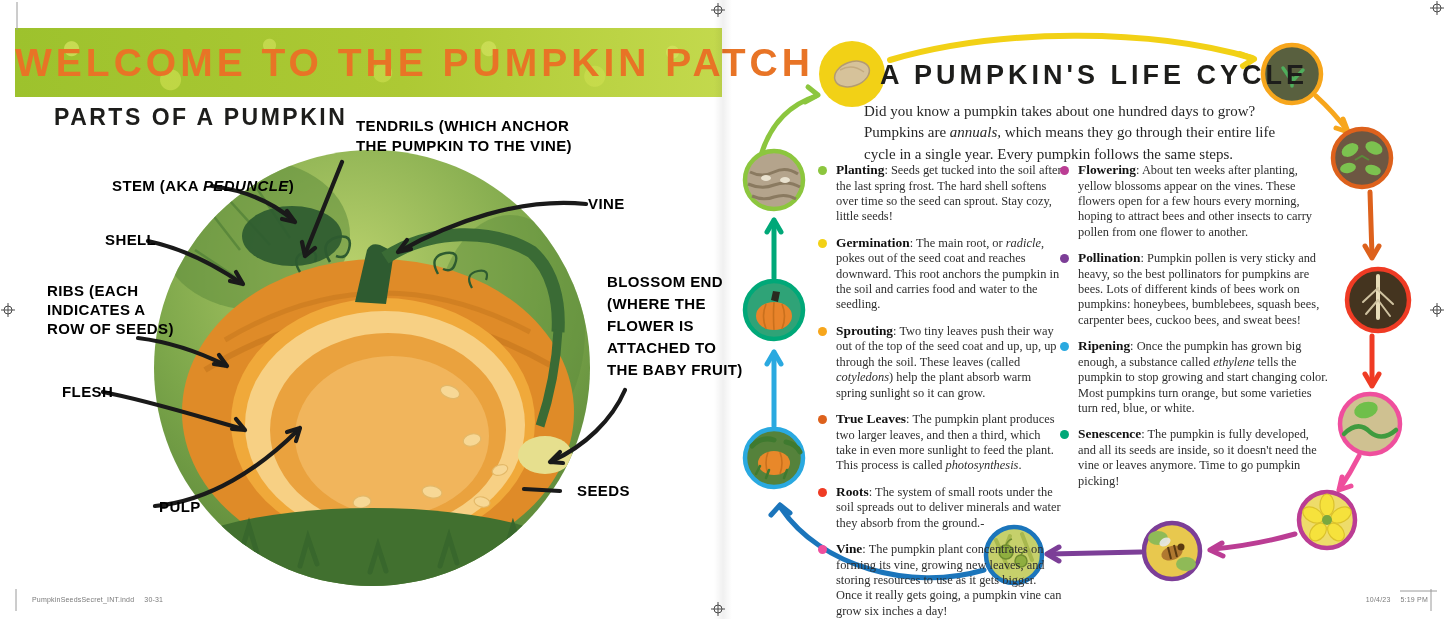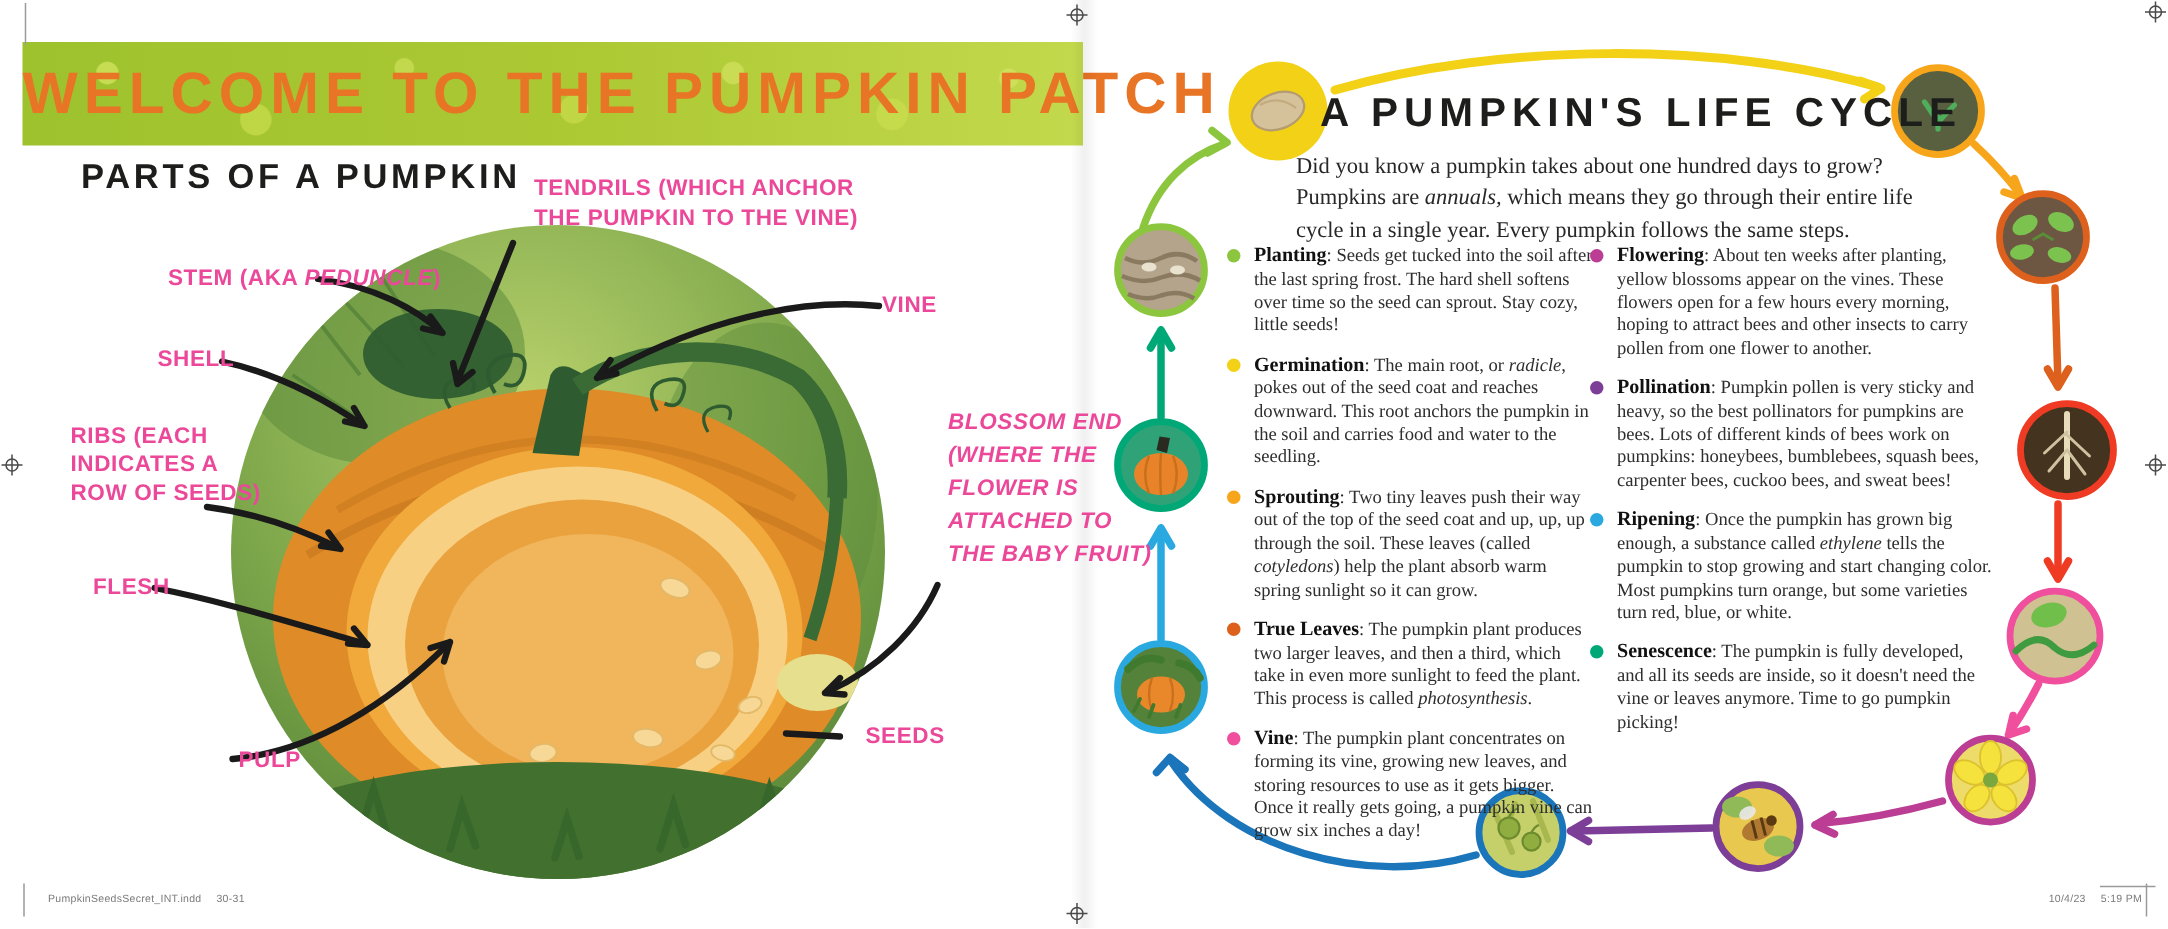--- a/index.html
+++ b/index.html
@@ -15,28 +15,28 @@
       radial-gradient(circle at 22% 75%, rgba(206,224,80,.65) 0 10px, transparent 11px),
       radial-gradient(circle at 36% 25%, rgba(213,228,95,.6) 0 6px, transparent 7px),
       radial-gradient(circle at 52% 65%, rgba(206,224,80,.6) 0 9px, transparent 10px),
       radial-gradient(circle at 67% 30%, rgba(216,230,100,.6) 0 7px, transparent 8px),
       radial-gradient(circle at 82% 70%, rgba(206,224,80,.6) 0 10px, transparent 11px),
       radial-gradient(circle at 93% 35%, rgba(216,230,100,.6) 0 6px, transparent 7px),
       linear-gradient(90deg,#9dc22d,#adc934 55%,#c3d94d);}
   .banner-title{width:100%;text-align:center;line-height:69px;font-size:39px;font-weight:bold;
     letter-spacing:4px;color:#e87426;white-space:nowrap;}
   .h-parts{left:54px;top:104px;font-size:23px;font-weight:bold;letter-spacing:2.5px;color:#1d1d1b;}
-  .plabel{font-size:15px;font-weight:bold;letter-spacing:.4px;color:#ec4899;white-space:pre-line;line-height:20px;}
+  .plabel{font-size:15px;font-weight:bold;letter-spacing:.4px;color:#000000;white-space:pre-line;line-height:20px;}
   .plabel em{font-style:italic;}
   .lb-tendrils{left:356px;top:116px;}
   .lb-stem{left:112px;top:176px;}
   .lb-vine{left:588px;top:194px;}
   .lb-shell{left:105px;top:230px;}
   .lb-ribs{left:47px;top:281px;line-height:19px;}
-  .lb-blossom{left:632px;top:271px;line-height:22px;font-style:italic;}
+  .lb-blossom{left:607px;top:271px;line-height:22px;}
   .lb-flesh{left:62px;top:382px;}
   .lb-pulp{left:119px;top:497px;margin-left:40px;}
   .lb-seeds{left:577px;top:481px;}
   
   .h-cycle{left:880px;top:60px;width:380px;text-align:right;font-size:27px;font-weight:bold;
     letter-spacing:4px;color:#1d1d1b;white-space:nowrap;}
   .intro{left:864px;top:101px;width:432px;font-family:"Liberation Serif",serif;
     font-size:15px;line-height:1.42;color:#272727;}
   .intro em{font-style:italic;}
   .stage-col{display:flex;flex-direction:column;}
@@ -342,20 +342,24 @@
     </div>
     <div class="stage">
       <span class="bullet" style="background: rgb(247, 166, 28);"></span>
       <div class="stage-text"><strong>Sprouting</strong>: <span>Two tiny leaves push their way out of the top of the seed coat and up, up, up through the soil. These leaves (called </span><em>cotyledons</em><span>) help the plant absorb warm spring sunlight so it can grow.</span></div>
     </div>
     <div class="stage">
       <span class="bullet" style="background: rgb(221, 97, 28);"></span>
       <div class="stage-text"><strong>True Leaves</strong>: <span>The pumpkin plant produces two larger leaves, and then a third, which take in even more sunlight to feed the plant. This process is called </span><em>photosynthesis</em><span>.</span></div>
     </div>
     <div class="stage">
+      <span class="bullet" style="background: rgb(239, 59, 36);"></span>
+      <div class="stage-text"><strong>Roots</strong>: <span>The system of small roots under the soil spreads out to deliver minerals and water they absorb from the ground.-</span></div>
+    </div>
+    <div class="stage">
       <span class="bullet" style="background: rgb(239, 79, 157);"></span>
       <div class="stage-text"><strong>Vine</strong>: <span>The pumpkin plant concentrates on forming its vine, growing new leaves, and storing resources to use as it gets bigger. Once it really gets going, a pumpkin vine can grow six inches a day!</span></div>
     </div>
   </div>
 <div class="abs txt stage-col col-right" id="col-right">
     <div class="stage">
       <span class="bullet" style="background: rgb(187, 61, 148);"></span>
       <div class="stage-text"><strong>Flowering</strong>: <span>About ten weeks after planting, yellow blossoms appear on the vines. These flowers open for a few hours every morning, hoping to attract bees and other insects to carry pollen from one flower to another.</span></div>
     </div>
     <div class="stage">

